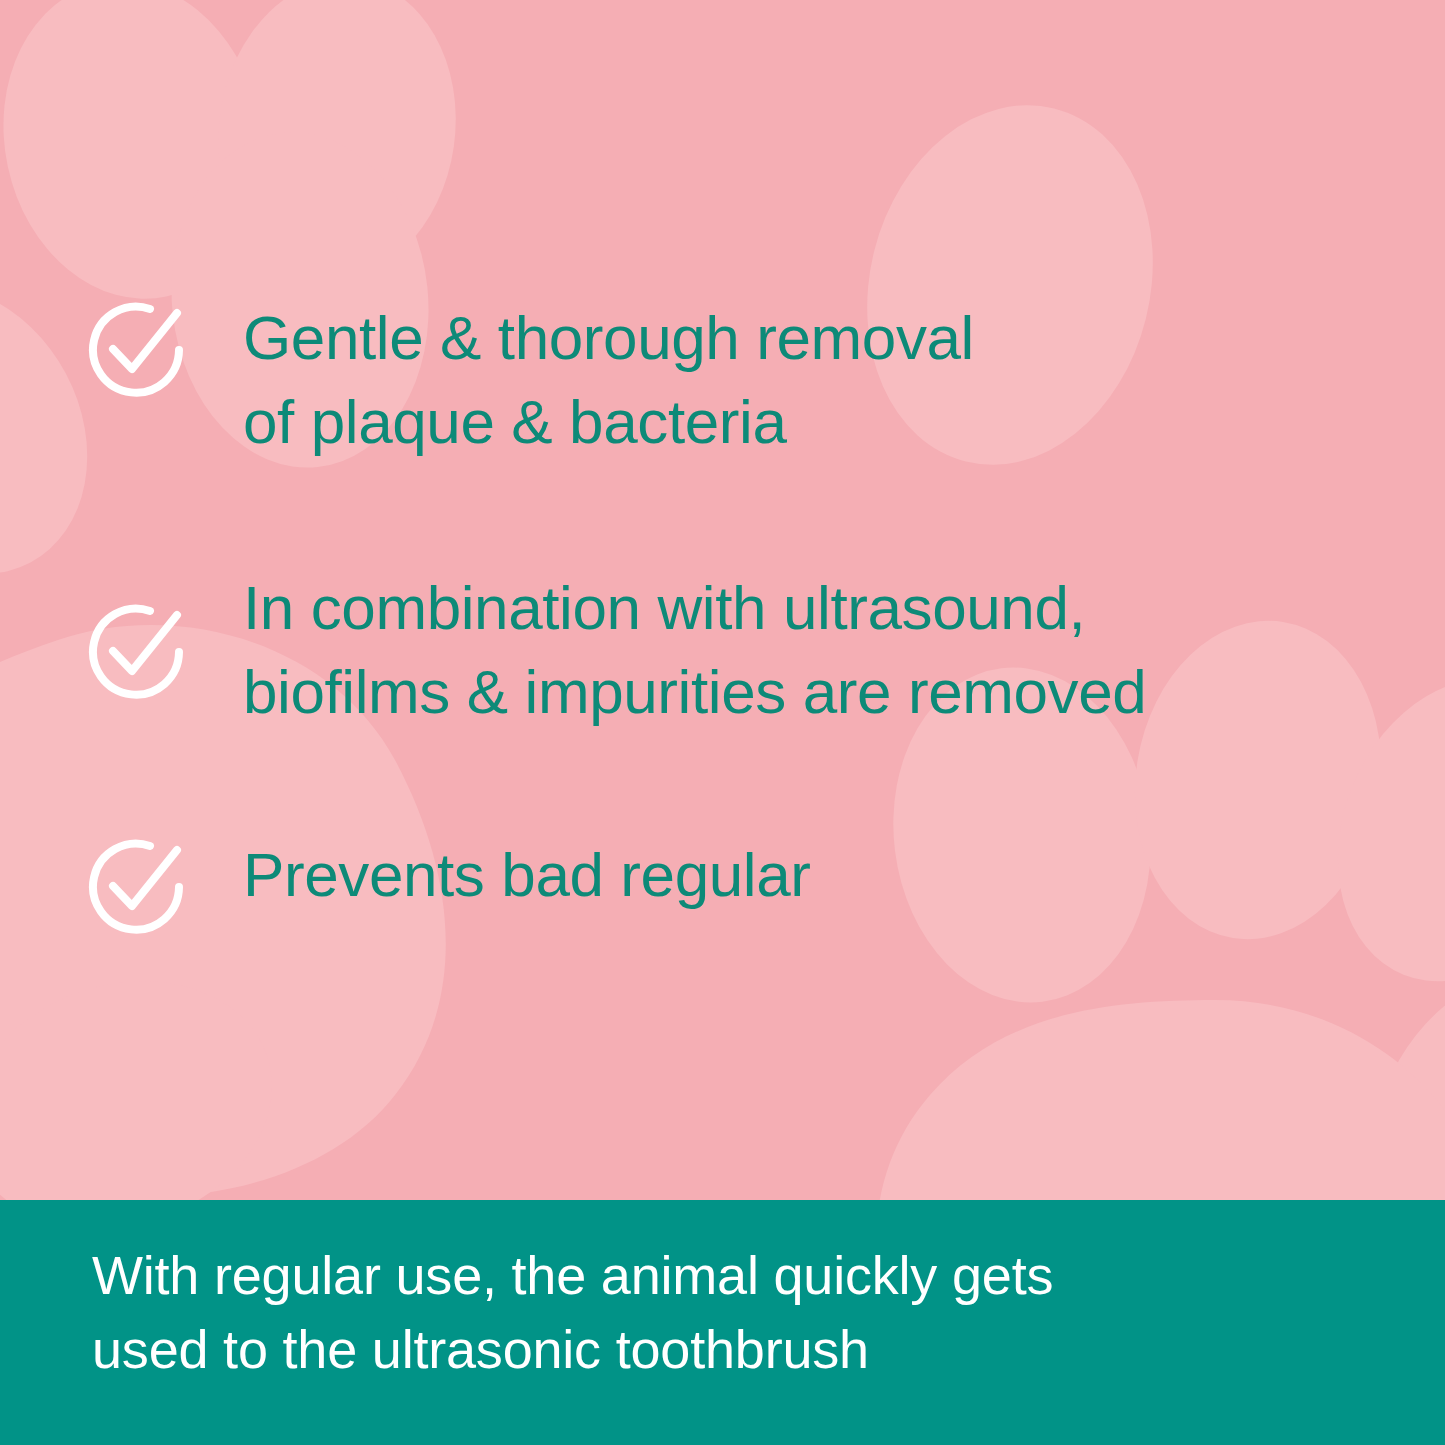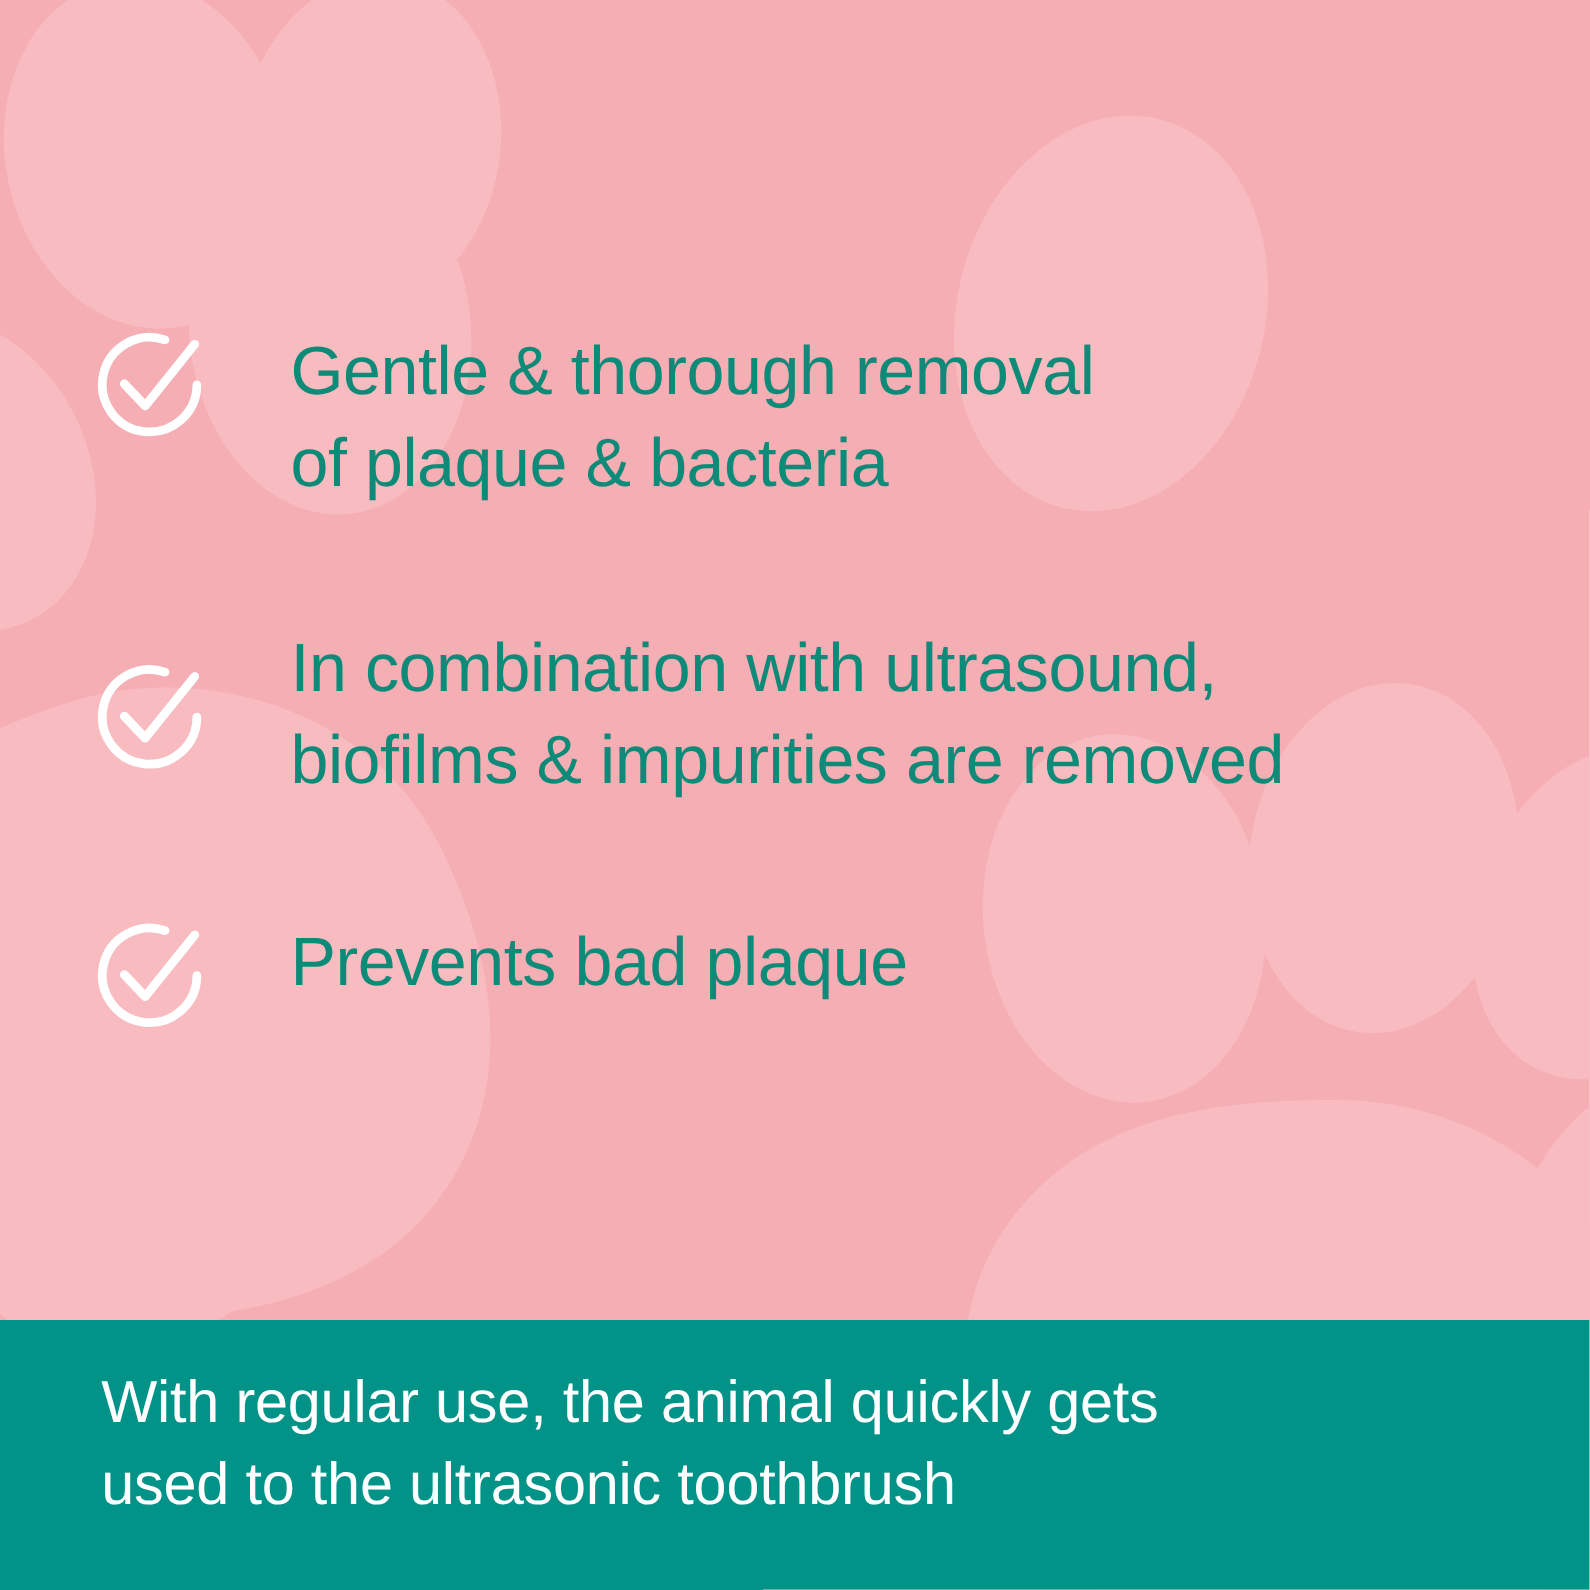--- a/index.html
+++ b/index.html
@@ -47,21 +47,21 @@
 
   .bullet-icon {
     flex: 0 0 auto;
     width: 100px;
     height: 100px;
     margin-top: 4px;
   }
 
   .bullet-text {
     flex: 1 1 auto;
-    margin-left: 76px;
+    margin-left: 55px;
     color: #0d8a78;
     font-size: 62px;
     line-height: 84px;
     font-weight: 400;
     letter-spacing: -0.4px;
     white-space: pre-line;
   }
 
   #bullet-row-0 { top: 296px; }
   #bullet-row-1 { top: 566px; align-items: center; }
@@ -152,21 +152,21 @@
       <div class="bullet-text">In combination with ultrasound,
 biofilms &amp; impurities are removed</div>
     </div>
 
     <div class="bullet-row" id="bullet-row-2">
       <svg class="bullet-icon" viewBox="0 0 100 100" xmlns="http://www.w3.org/2000/svg" aria-hidden="true">
         <path d="M 62 9
                  A 43 43 0 1 0 91 50" fill="none" stroke="#ffffff" stroke-width="8" stroke-linecap="round"></path>
         <path d="M 25 49 L 44 69 L 89 13" fill="none" stroke="#ffffff" stroke-width="8" stroke-linecap="round" stroke-linejoin="round"></path>
       </svg>
-      <div class="bullet-text">Prevents bad plaque</div>
+      <div class="bullet-text">Prevents bad regular</div>
     </div>
 
   </div>
 
   <div id="footer-banner">
     <div id="footer-text">With regular use, the animal quickly gets
 used to the ultrasonic toothbrush</div>
   </div>
 
 </div>

